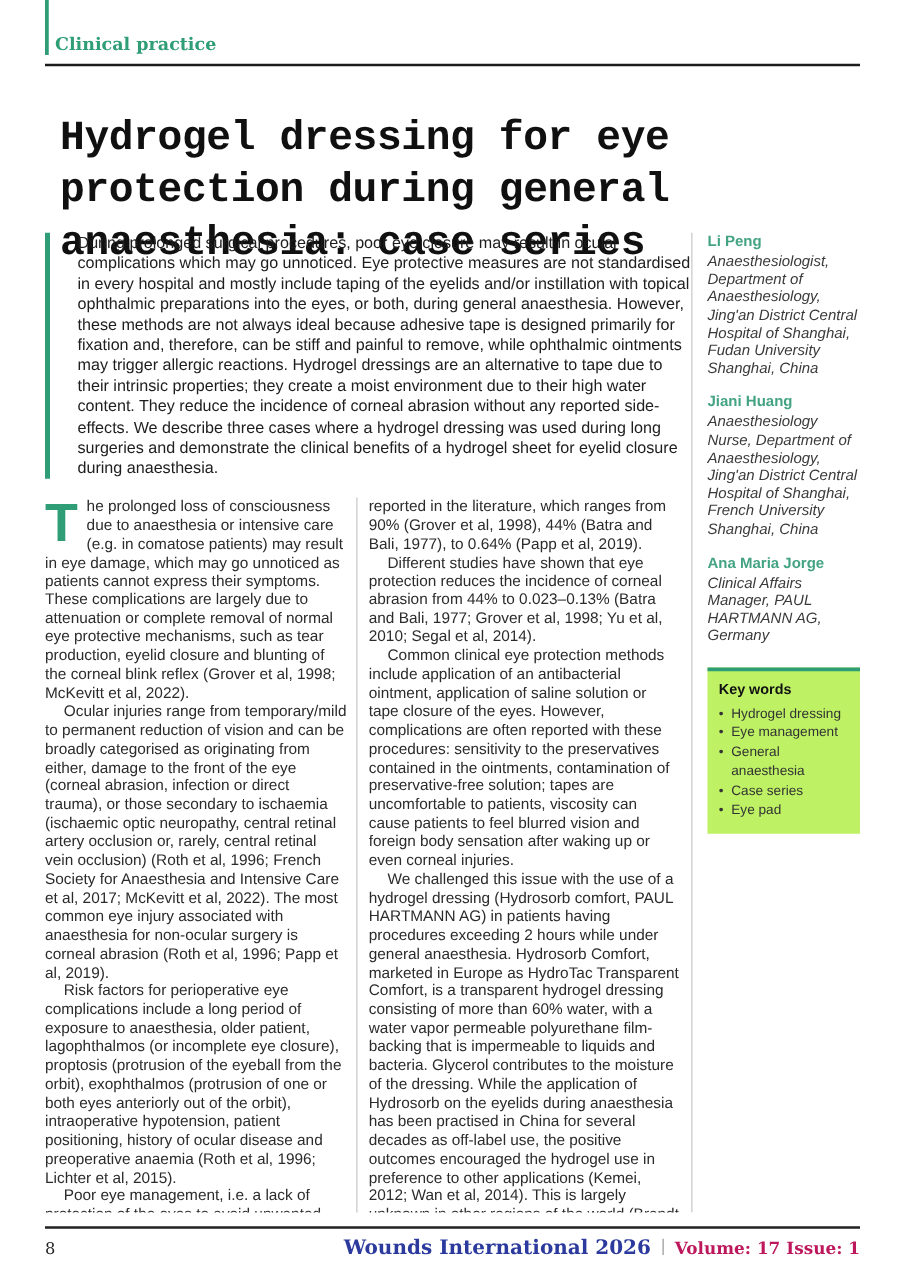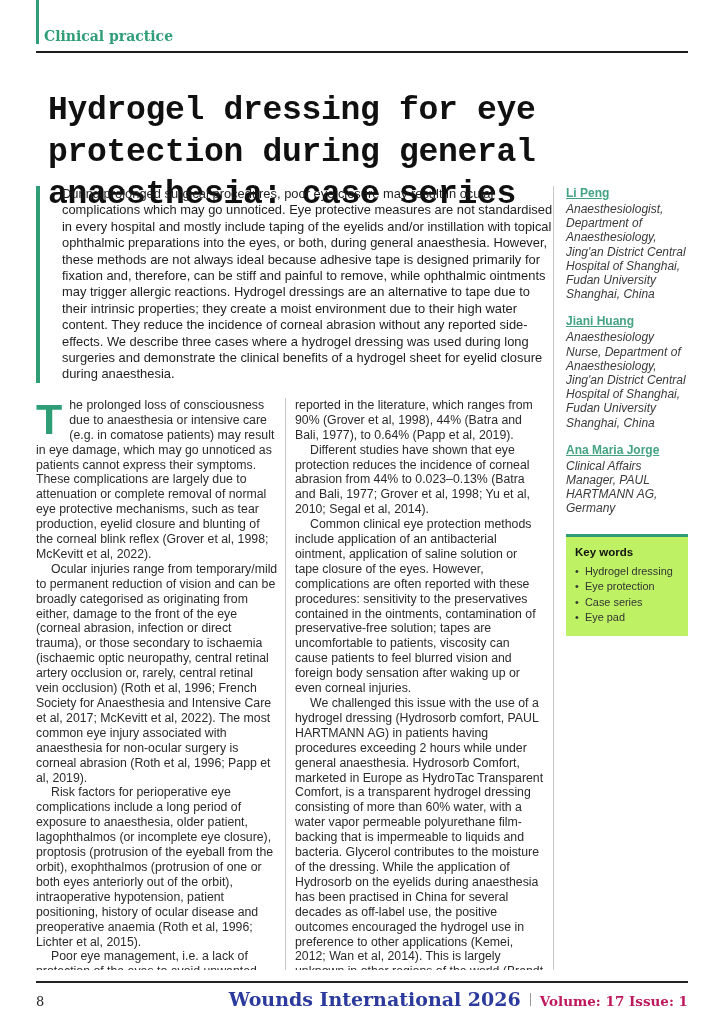--- a/index.html
+++ b/index.html
@@ -67,21 +67,20 @@
   
   .sidebar{
     flex:1;margin-left:0;
     border-left:1px solid var(--rule-gray);
     padding-left:12px;
   }
   .author{margin-bottom:13px;}
   .author-name{
     font-weight:bold;font-size:12px;color:var(--author-green);
     margin-bottom:2px;
-    text-decoration:underline;
   }
   .author-affiliation{
     font-style:italic;font-size:12px;line-height:14.2px;color:#3a3a3a;
   }
   .keywords-box{
     margin-top:18px;
     background:#bef264;
     border-top:3px solid var(--green);
     padding:9px 8px 10px 9px;
   }
@@ -94,21 +93,21 @@
   
   .footer{
     position:absolute;left:36px;right:36px;top:981px;
     border-top:2px solid #222;
     padding-top:5px;
     display:flex;justify-content:space-between;align-items:baseline;
     font-family:"DejaVu Serif",serif;
   }
   .page-number{font-size:13px;color:#222;}
   .footer-right{display:flex;align-items:baseline;}
-  .footer-journal{font-weight:bold;font-size:19px;color:var(--footer-blue);}
+  .footer-journal{font-weight:bold;font-size:16px;color:var(--footer-blue);}
   .footer-sep{width:1px;height:13px;background:#9a9a9a;margin:0 9px;align-self:center;}
   .footer-volume{font-weight:bold;font-size:13.5px;color:#be185d;}
 </style>
 </head>
 <body>
 
 <div class="page">
 
   <div class="kicker-bar"></div>
   <div class="kicker">Clinical practice</div>
@@ -145,36 +144,37 @@
 
     <div class="sidebar">
       <div>
   <div class="author">
     <div class="author-name">Li Peng</div>
     <div class="author-affiliation">Anaesthesiologist, Department of Anaesthesiology, Jing'an District Central Hospital of Shanghai, Fudan University Shanghai, China</div>
   </div>
 
   <div class="author">
     <div class="author-name">Jiani Huang</div>
-    <div class="author-affiliation">Anaesthesiology Nurse, Department of Anaesthesiology, Jing'an District Central Hospital of Shanghai, Fudan University Shanghai, China</div>
+    <div class="author-affiliation">Anaesthesiology Nurse, Department of Anaesthesiology, Jing'an District Central Hospital of Shanghai, French University Shanghai, China</div>
   </div>
 
   <div class="author">
     <div class="author-name">Ana Maria Jorge</div>
     <div class="author-affiliation">Clinical Affairs Manager, PAUL HARTMANN AG, Germany</div>
   </div>
 </div>
 
       <div class="keywords-box">
         <div class="keywords-heading">Key words</div>
         <div>
   <div class="keyword-item">Hydrogel dressing</div>
 
-  <div class="keyword-item">Eye protection</div>
+  <div class="keyword-item">Eye management</div>
 
+  <div class="keyword-item">General anaesthesia</div>
 
   <div class="keyword-item">Case series</div>
 
   <div class="keyword-item">Eye pad</div>
 
 </div>
       </div>
     </div>
 
   </div>

